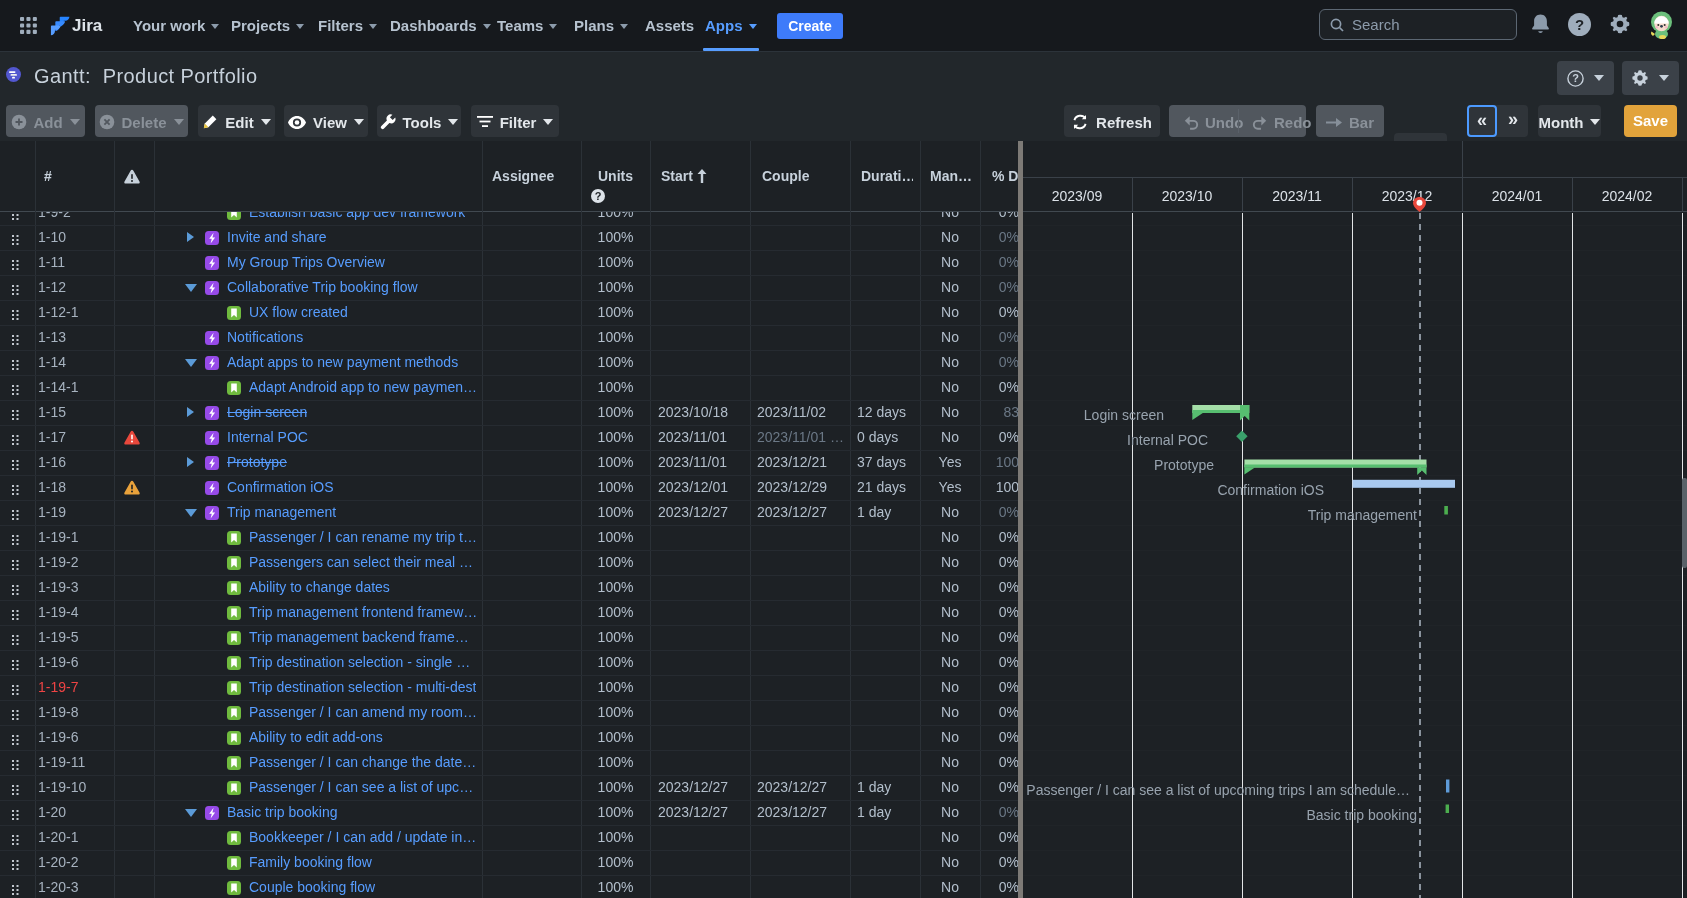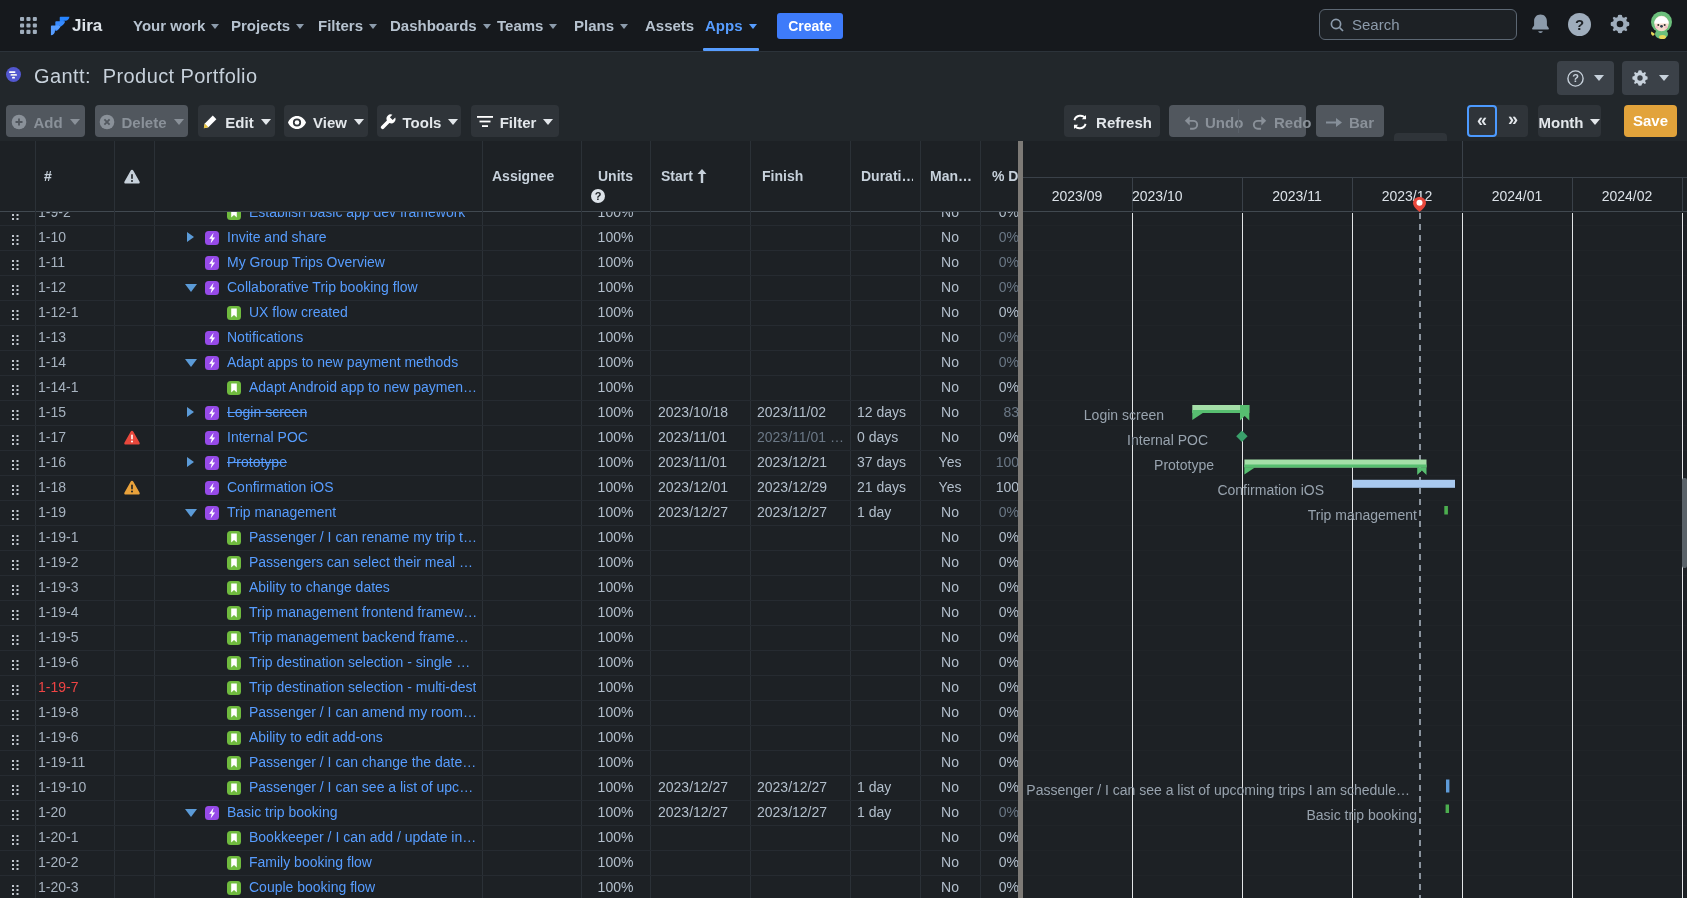--- a/index.html
+++ b/index.html
@@ -196,29 +196,29 @@
 <rect x="7.2" y="5" width="1.6" height="5" rx="0.8" fill="#1d2125"></rect>
         <circle cx="8" cy="12" r="1" fill="#1d2125"></circle>
 </svg>
 <div class="hcell" style="left:492px;line-height:71px;">Assignee</div>
 <div class="hcell" style="left:581px;width:69px;text-align:center;line-height:20px;padding-top:25px;">Units</div>
 <div class="abs" style="left:591px;top:48px;width:14px;height:14px;border-radius:50%;background:#dde3e9;color:#1d2125;font-size:11px;font-weight:700;text-align:center;line-height:14px;">?</div>
 <div class="hcell" style="left:661px;line-height:71px;">Start</div>
 <svg class="abs" style="left:696px;top:28px" width="12" height="14" viewBox="0 0 12 14">
         <path fill="#c7d1db" d="M6 0l4.5 5H7.2v9H4.8V5H1.5z"></path>
       </svg>
-<div class="hcell" style="left:762px;line-height:71px;">Finish</div>
+<div class="hcell" style="left:762px;line-height:71px;">Couple</div>
 <div class="hcell" style="left:861px;width:52px;line-height:71px;overflow:hidden;">Durati…</div>
 <div class="hcell" style="left:930px;width:44px;line-height:71px;overflow:hidden;">Man…</div>
 <div class="hcell" style="left:992px;width:26px;line-height:71px;overflow:hidden;">% Do</div>
 <div class="vline" style="left:1462px;top:0;height:36px;background:#3a4149;"></div>
 <div class="hline" style="left:1022px;top:36px;width:665px;background:#3a4149;"></div>
 <div class="hcell" style="left:1022px;top:36px;width:110px;height:35px;text-align:center;line-height:39px;color:#dce2e8;font-weight:400;">2023/09</div>
 <div class="vline" style="left:1132px;top:36px;height:35px;background:#3a4149;"></div>
-<div class="hcell" style="left:1132px;top:36px;width:110px;height:35px;line-height:39px;color:#dce2e8;font-weight:400;">2023/10</div>
+<div class="hcell" style="left:1132px;top:36px;width:110px;height:35px;text-align:center;line-height:39px;color:#dce2e8;font-weight:400;">2023/10</div>
 <div class="vline" style="left:1242px;top:36px;height:35px;background:#3a4149;"></div>
 <div class="hcell" style="left:1242px;top:36px;width:110px;height:35px;text-align:center;line-height:39px;color:#dce2e8;font-weight:400;">2023/11</div>
 <div class="vline" style="left:1352px;top:36px;height:35px;background:#3a4149;"></div>
 <div class="hcell" style="left:1352px;top:36px;width:110px;height:35px;text-align:center;line-height:39px;color:#dce2e8;font-weight:400;">2023/12</div>
 <div class="vline" style="left:1462px;top:36px;height:35px;background:#3a4149;"></div>
 <div class="hcell" style="left:1462px;top:36px;width:110px;height:35px;text-align:center;line-height:39px;color:#dce2e8;font-weight:400;">2024/01</div>
 <div class="vline" style="left:1572px;top:36px;height:35px;background:#3a4149;"></div>
 <div class="hcell" style="left:1572px;top:36px;width:110px;height:35px;text-align:center;line-height:39px;color:#dce2e8;font-weight:400;">2024/02</div>
 <div class="vline" style="left:1682px;top:36px;height:35px;background:#3a4149;"></div>
 <svg class="abs" style="left:1413px;top:56px" width="13" height="15" viewBox="0 0 13 15">

